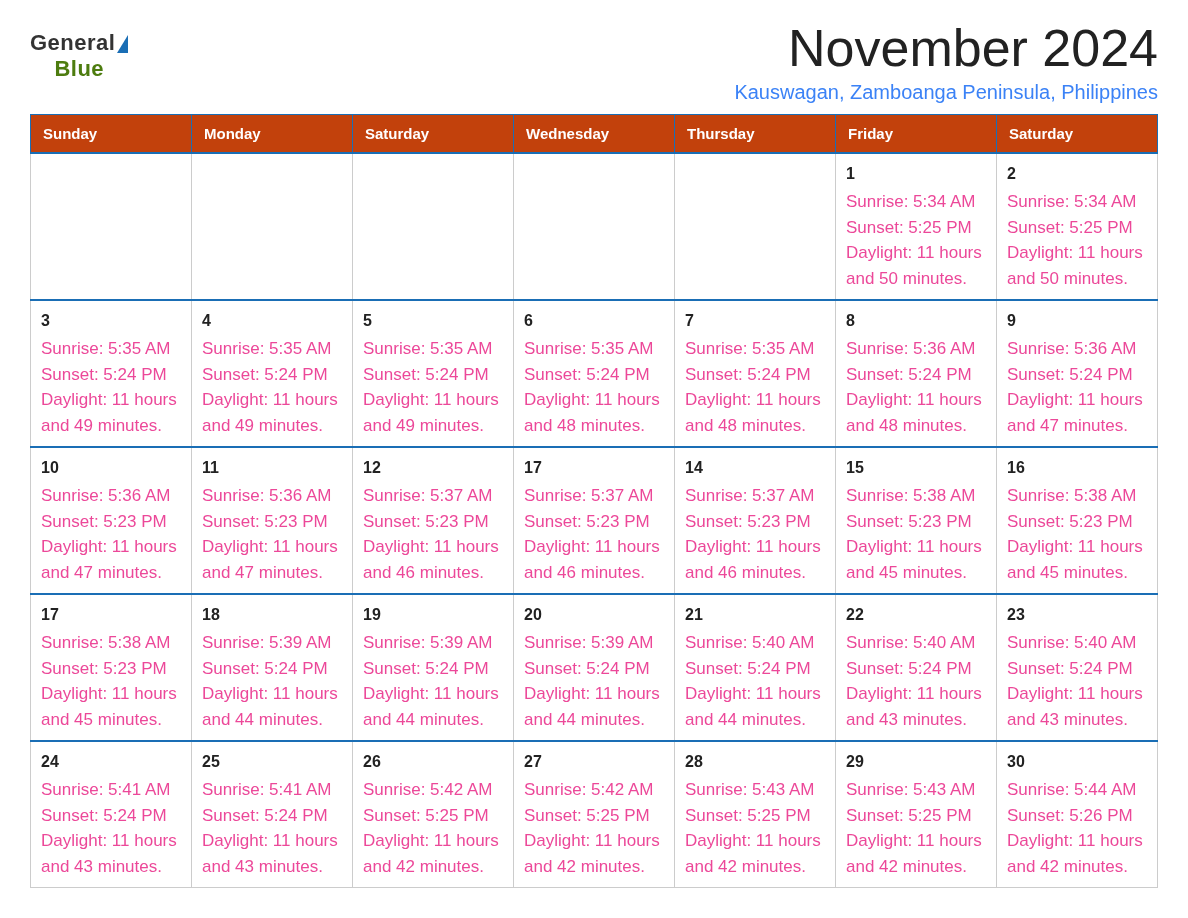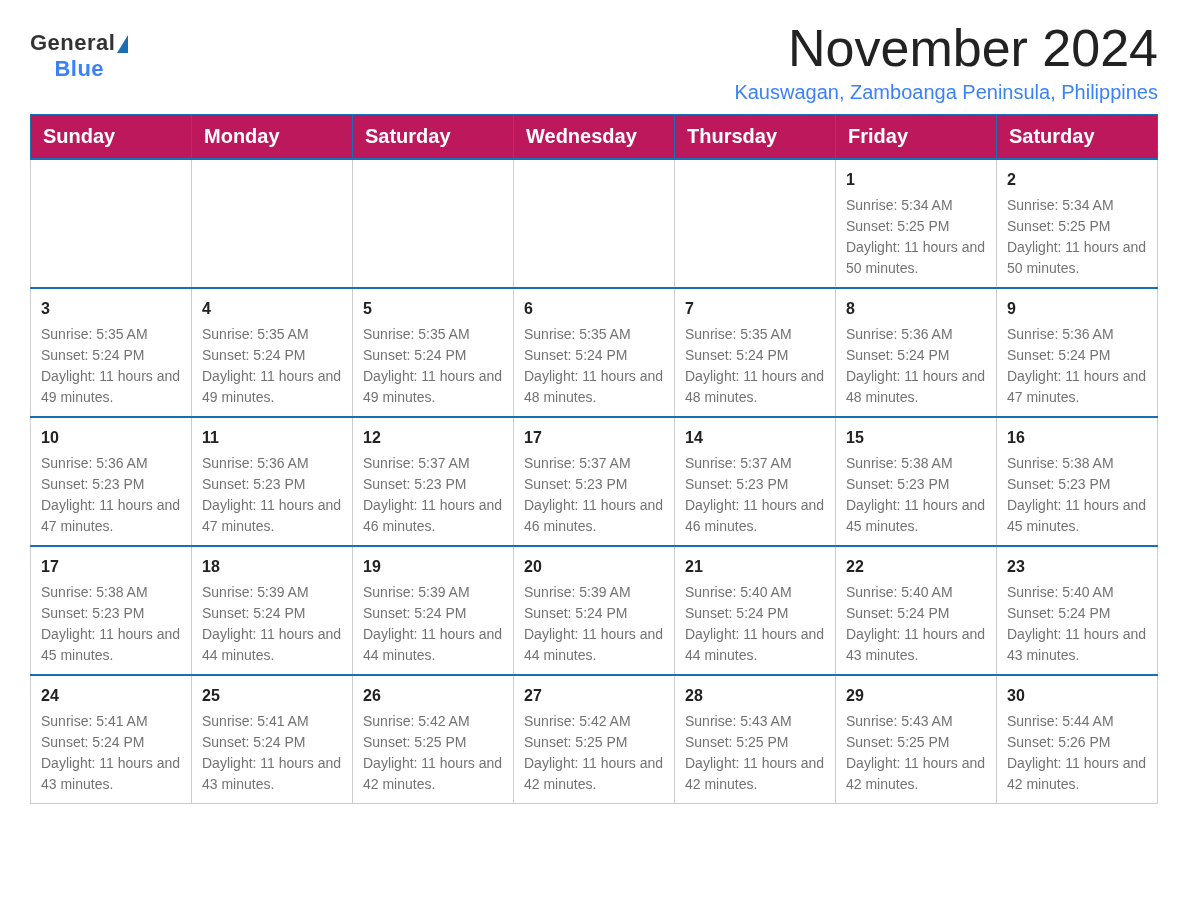--- a/index.html
+++ b/index.html
@@ -25,21 +25,21 @@
     }
     .logo-general {
       font-size: 22px;
       font-weight: bold;
       color: #333;
       letter-spacing: 0.5px;
     }
     .logo-blue {
       font-size: 22px;
       font-weight: bold;
-      color: #3b82f6;
+      color: #4d7c0f;
       letter-spacing: 0.5px;
     }
     .logo-triangle {
       display: inline-block;
       width: 0;
       height: 0;
       border-left: 11px solid transparent;
       border-bottom: 18px solid #1a6eb5;
       margin-left: 2px;
       vertical-align: middle;
@@ -59,23 +59,23 @@
       font-size: 20px;
       color: #3b82f6;
       margin-top: 4px;
     }
     .calendar-table {
       width: 100%;
       border-collapse: collapse;
       margin-top: 10px;
     }
     .calendar-table th {
-      background-color: #be185d;
+      background-color: #c2410c;
       color: #fff;
-      font-size: 20px;
+      font-size: 15px;
       font-weight: bold;
       padding: 10px 12px;
       text-align: left;
       border: 1px solid #1a6eb5;
     }
     .calendar-table td {
       vertical-align: top;
       padding: 8px 10px;
       border: 1px solid #ccc;
       width: calc(100% / 7);
@@ -88,22 +88,22 @@
       height: 115px;
     }
     .day-number {
       font-size: 16px;
       font-weight: bold;
       color: #222;
       display: block;
       margin-bottom: 3px;
     }
     .day-info {
-      color: #737373;
-      font-size: 14px;
+      color: #ec4899;
+      font-size: 17px;
     }
     .empty-cell {
       background: #f9f9f9;
     }
   </style>
 </head>
 <body>
 
 <div class="header-row">
   <div class="logo">

